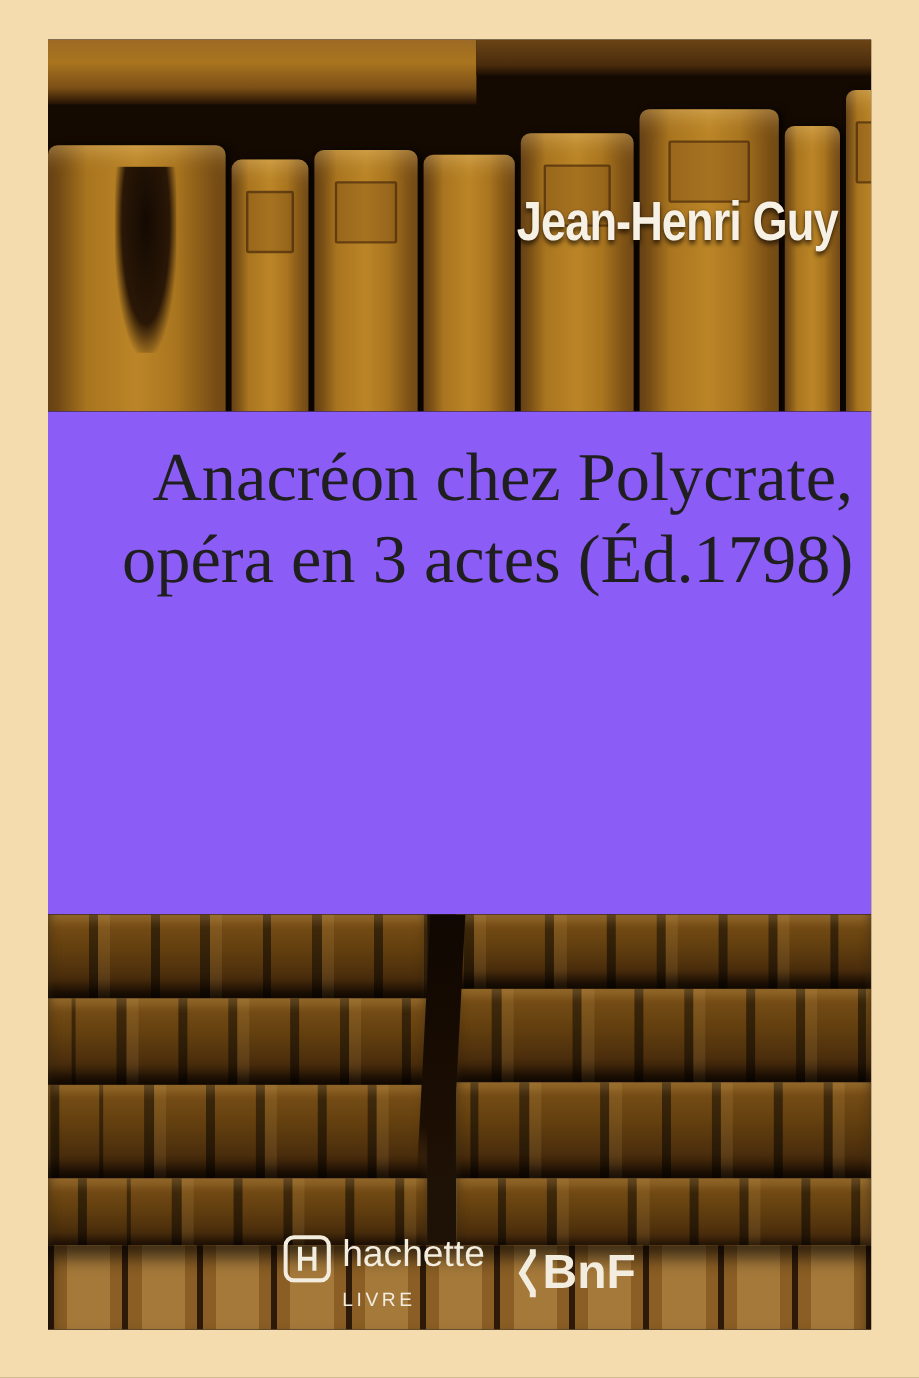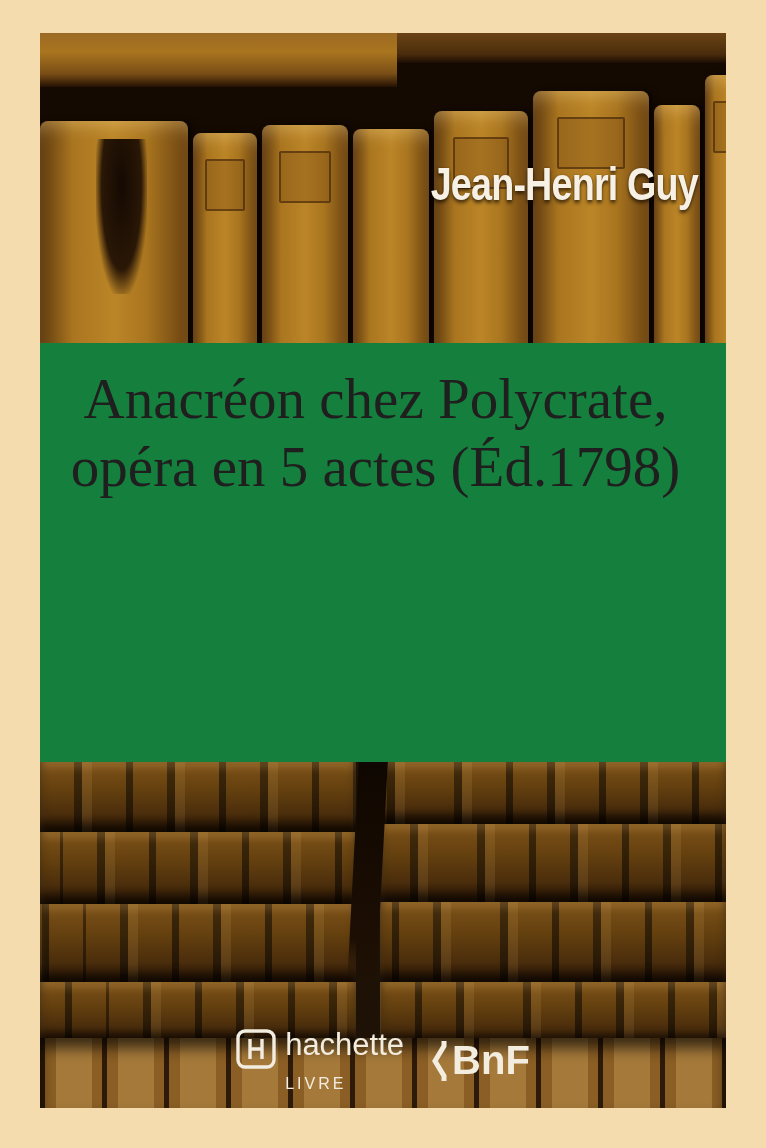--- a/index.html
+++ b/index.html
@@ -39,23 +39,23 @@
     border:2px solid rgba(55,28,6,.55);
     background:rgba(125,80,22,.35);
     width:55%;height:48px;margin:26px auto 0 auto;border-radius:2px;
   }
   .book-spine.torn::after{
     content:"";position:absolute;left:38%;top:8%;width:34%;height:70%;
     background:radial-gradient(ellipse at 50% 30%, #140a02 0%, #2a1706 55%, rgba(42,23,6,0) 75%);
   }
   
   .title-panel{
-    position:relative;width:100%;height:419px;background:#15803d;
+    position:relative;width:100%;height:419px;background:#8b5cf6;
     box-sizing:border-box;padding:22px 15px 0 0;
-    text-align:center;
+    text-align:right;
   }
   .title-line{
     font-family:"Liberation Serif",serif;
     font-weight:400;color:#1f1f1f;
     font-size:57px;line-height:68px;letter-spacing:0px;
   }
   
   .author{
     position:absolute;right:28px;top:124px;
     font-size:46px;font-weight:bold;color:#f6f1e4;
@@ -133,21 +133,21 @@
           <div class="book-spine" style="left: 614px; width: 46px; height: 238px;"></div>
           <div class="book-spine" style="left: 665px; width: 44px; height: 268px;">
             <div class="label"></div>
           </div>
         </div>
       <div class="author">Jean-Henri Guy</div>
     </div>
 
     <div class="title-panel">
       <div class="title-line">Anacréon chez Polycrate,</div>
-      <div class="title-line">opéra en 5 actes (Éd.1798)</div>
+      <div class="title-line">opéra en 3 actes (Éd.1798)</div>
     </div>
 
     <div class="books-bottom">
       <div class="pile left" id="pile-left">
           <div class="pile-row" style="height: 70px; background-position: 0px 0px, 0px 0px;"></div>
           <div class="pile-row" style="height: 72px; background-position: 23px 0px, 0px 0px;"></div>
           <div class="pile-row" style="height: 78px; background-position: 46px 0px, 0px 0px;"></div>
           <div class="pile-row" style="height: 60px; background-position: 69px 0px, 0px 0px;"></div>
         </div>
       <div class="pile right" id="pile-right">

